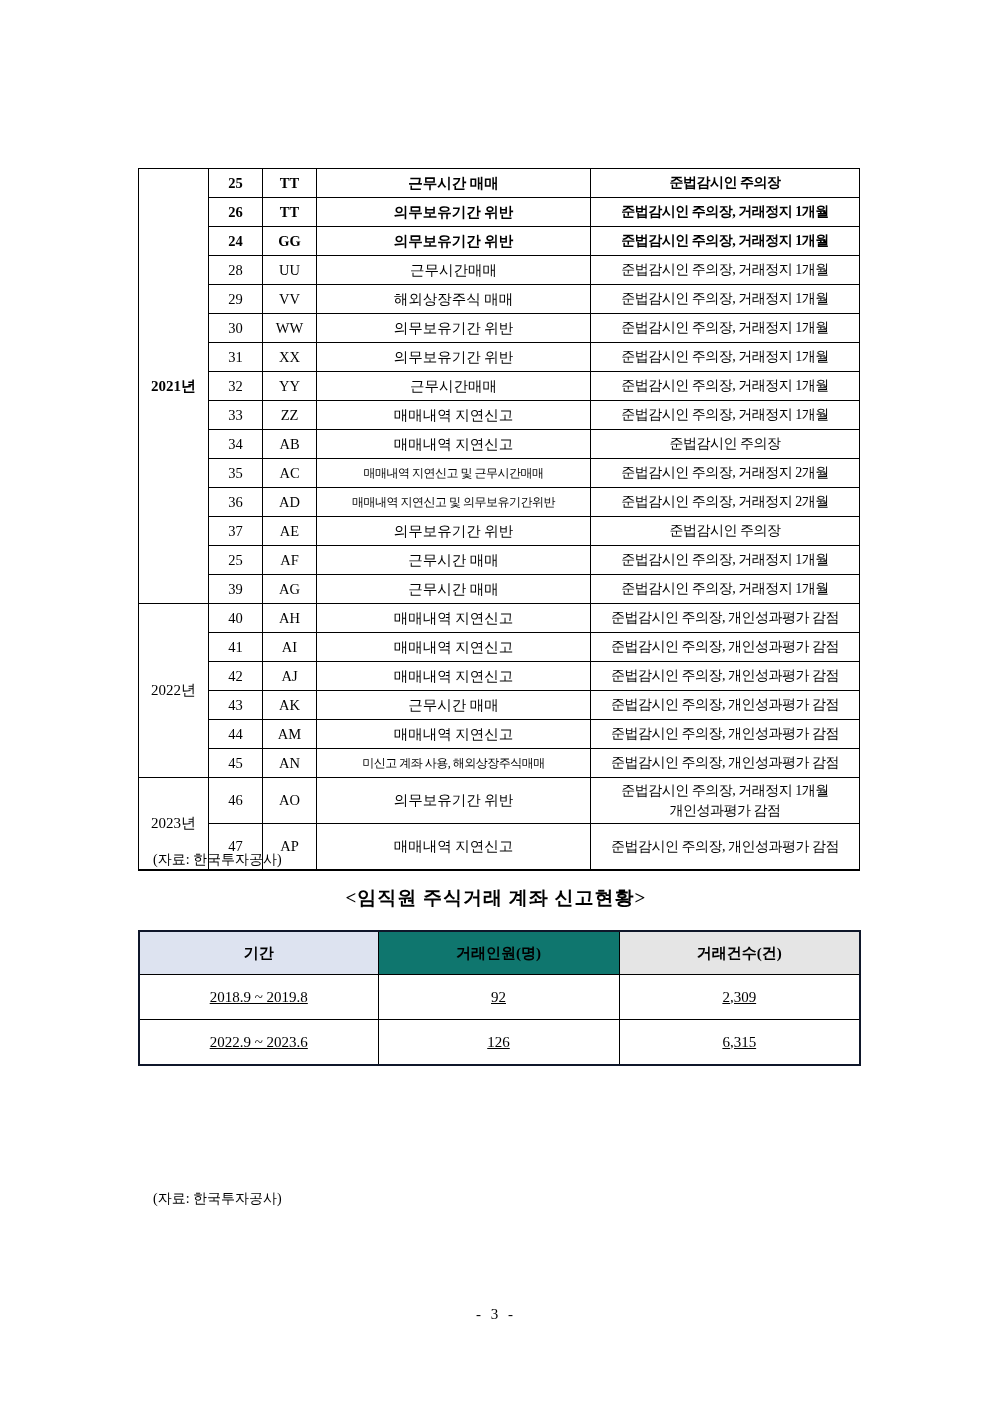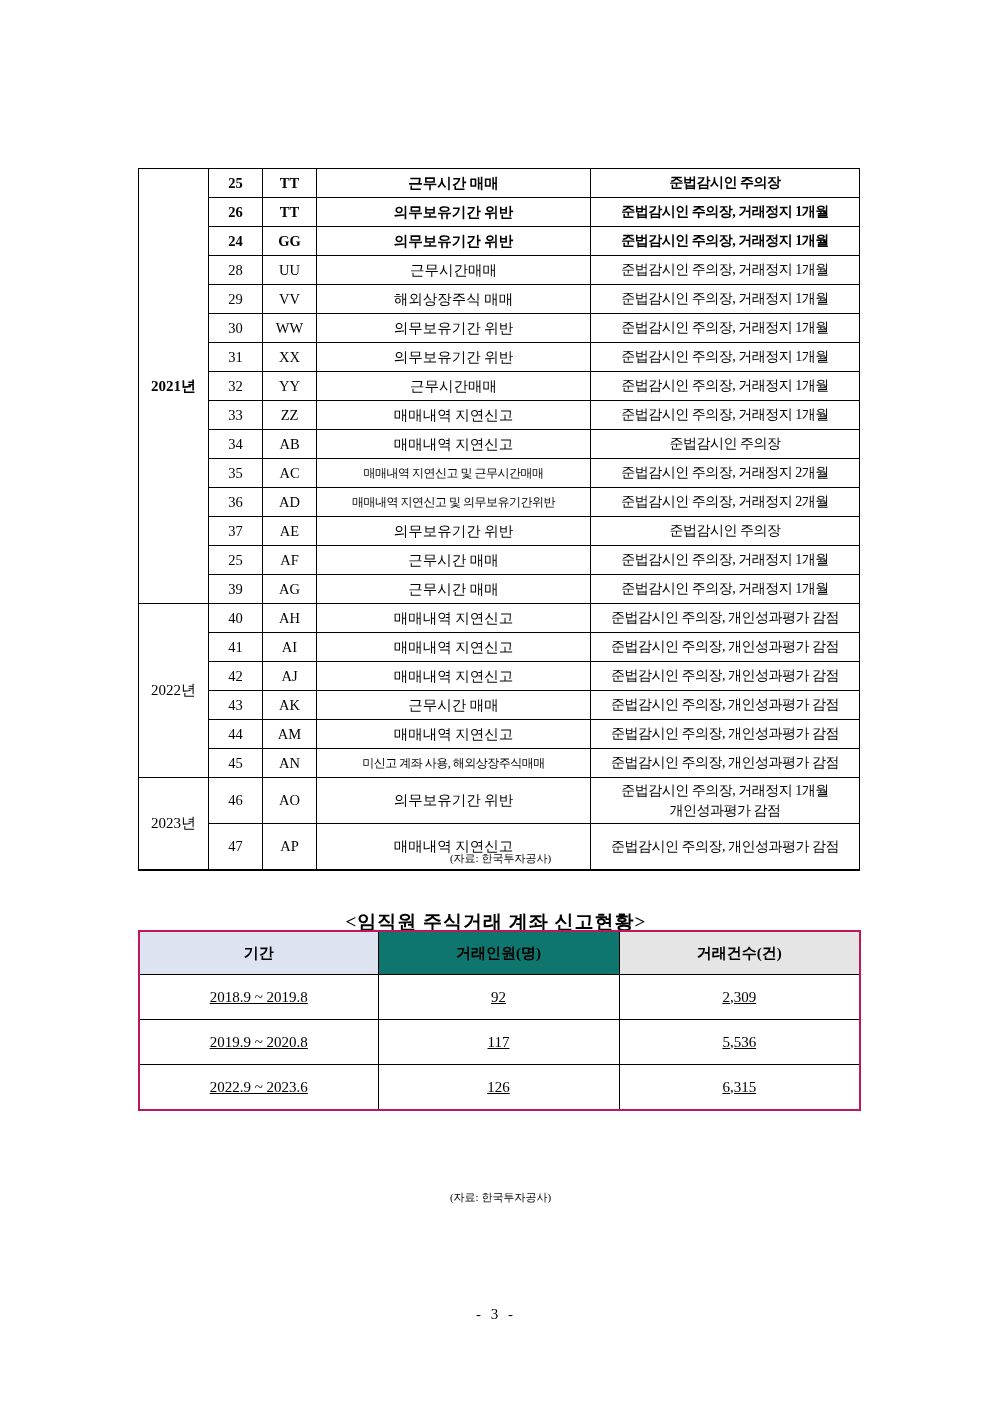--- a/index.html
+++ b/index.html
@@ -24,33 +24,33 @@
     font-size:14.5px; white-space:nowrap; overflow:hidden;
   }
   .t1 tr.b td { font-weight:bold; }
   .t1 tr.tall td { height:45px; }
   .t1 td.year { font-size:15px; }
   .t1 td.sanc { font-size:14px; letter-spacing:-0.5px; }
   .t1 td.sanc.two-line { white-space:pre-line; line-height:1.4; }
   .t1 td.viol.sm { font-size:12px; letter-spacing:-0.5px;text-align:center; }
 
   
-  .source { position:absolute; left:140px; width:721px; text-align:center; font-size:11px; }
+  .source { position:absolute; left:153px; width:721px; text-align:left; font-size:14px; }
   #source1 { top:851px; }
   #source2 { top:1190px; }
 
   
   .title {
-    position:absolute; top:909px; left:0; width:992px;
+    position:absolute; top:885px; left:0; width:992px;
     text-align:center; font-size:19px; font-weight:bold; letter-spacing:1px;
   }
 
   
   .t2-wrap { position:absolute; top:930px; left:138px; }
-  .t2 { width:721px; border:2px solid #be185d; }
+  .t2 { width:721px; border:2px solid #0f172a; }
   .t2 th, .t2 td {
     border:1px solid #000;
     text-align:center; vertical-align:middle;
     font-size:15px; white-space:nowrap;
   }
   .t2 th { height:40px; font-weight:bold; }
   .t2 td { height:42px;text-decoration:underline; }
   .t2 tr.b td { font-weight:bold; }
 
   
@@ -238,25 +238,20 @@
             <th style="background: #e5e5e5;">거래건수(건)</th>
           </tr>
         </thead>
       <tbody id="t2-body">
           <tr>
             <td>2018.9 ~ 2019.8</td>
             <td>92</td>
             <td>2,309</td>
           </tr>
           <tr>
-            <td>2019.9 ~ 2020.8</td>
-            <td>117</td>
-            <td>5,536</td>
-          </tr>
-          <tr>
             <td>2022.9 ~ 2023.6</td>
             <td>126</td>
             <td>6,315</td>
           </tr>
         </tbody>
     </table>
   </div>
 
   <div class="source" id="source2">(자료: 한국투자공사)</div>
 

